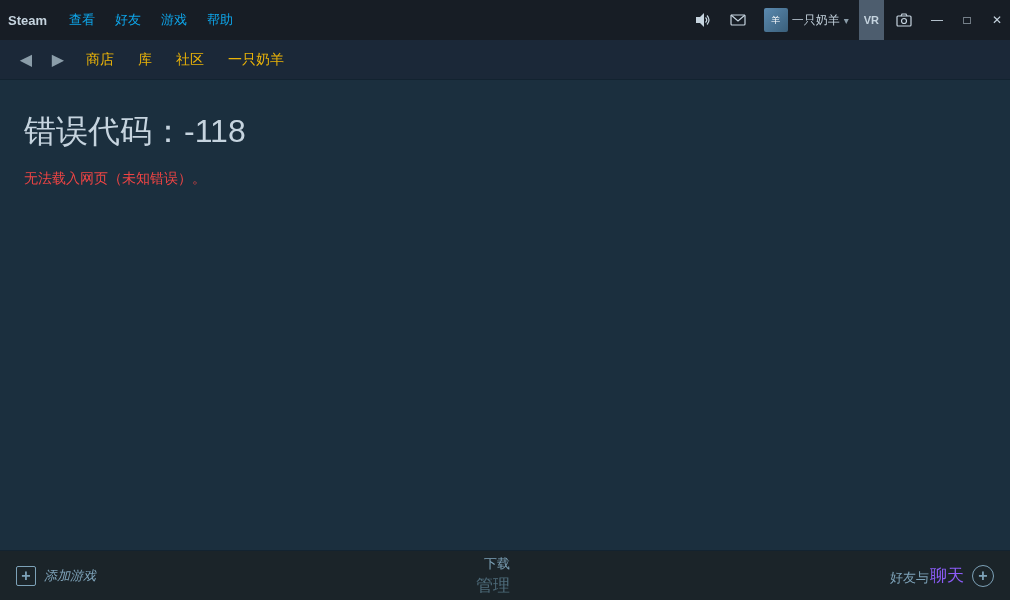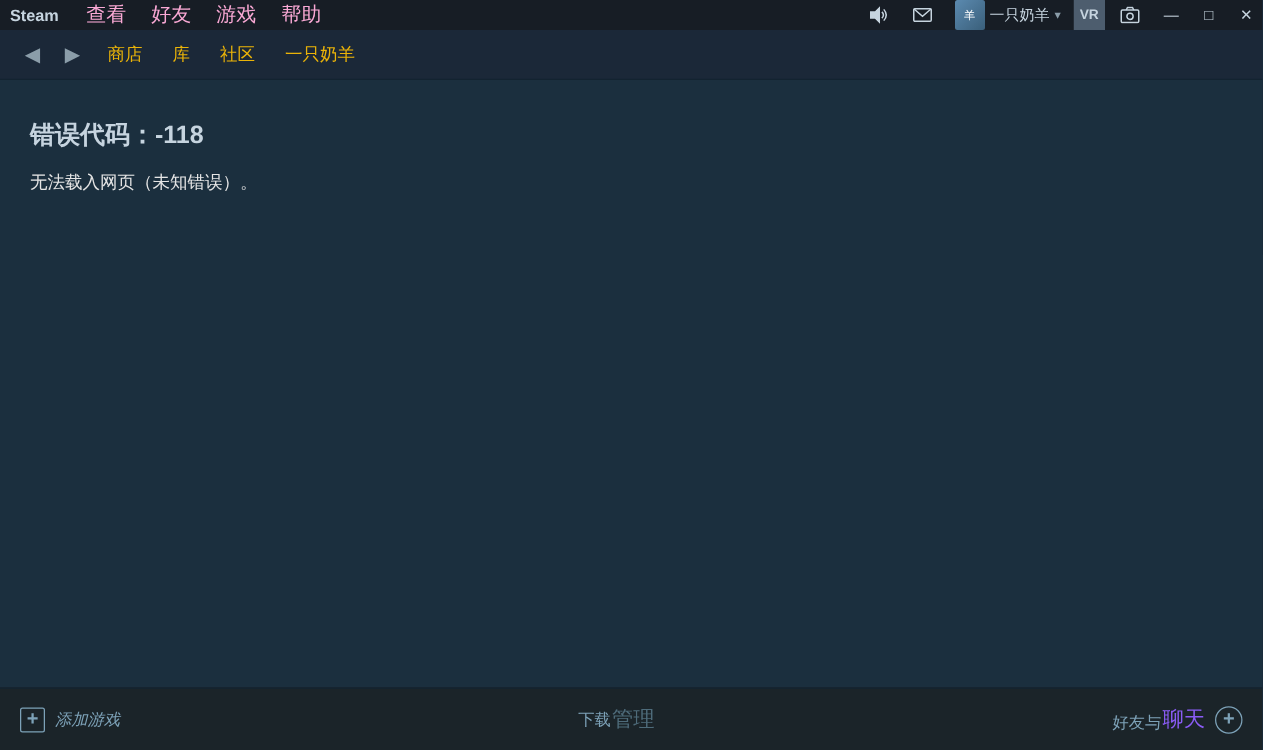--- a/index.html
+++ b/index.html
@@ -10,21 +10,21 @@
       overflow: hidden;
       font-family: "Microsoft YaHei", "SimHei", Arial, sans-serif;
       background: #1b2838;
       color: #c6d4df;
       display: flex;
       flex-direction: column;
     }
 
     
     #titlebar {
-      height: 24px;
+      height: 40px;
       background: #171d25;
       display: flex;
       align-items: center;
       justify-content: space-between;
       flex-shrink: 0;
       padding: 0 0 0 8px;
     }
 
     #titlebar-left {
       display: flex;
@@ -33,22 +33,22 @@
     }
 
     #steam-logo {
       color: #c6d4df;
       font-size: 13px;
       font-weight: bold;
       margin-right: 12px;
     }
 
     .menu-item {
-      color: #f9a8d4;
-      font-size: 16px;
+      color: #0ea5e9;
+      font-size: 13px;
       padding: 0 10px;
       height: 32px;
       display: flex;
       align-items: center;
       cursor: pointer;
     }
 
     #titlebar-right {
       display: flex;
       align-items: center;
@@ -139,29 +139,29 @@
 
     
     #main {
       flex: 1;
       background: #1b2f3e;
       padding: 30px 24px;
       overflow: auto;
     }
 
     #error-title {
-      font-size: 20px;
-      font-weight: bold;
+      font-size: 32px;
+      font-weight: normal;
       color: #c6d4df;
       margin-bottom: 16px;
     }
 
     #error-desc {
       font-size: 14px;
-      color: #e5e5e5;
+      color: #ef4444;
     }
 
     
     #bottombar {
       height: 50px;
       background: #1b2429;
       display: flex;
       align-items: center;
       justify-content: space-between;
       padding: 0 16px;
@@ -190,22 +190,22 @@
     }
 
     .add-label {
       font-size: 13px;
       color: #7da2b8;
       font-style: italic;
     }
 
     .bottom-center {
       display: flex;
-      flex-direction: row;
-      align-items: center;
+      flex-direction: column;
+      align-items: flex-end;
       gap: 1px;
       cursor: pointer;
     }
 
     .bottom-center-main {
       font-size: 13px;
       color: #7da2b8;
     }
 
     .bottom-center-sub {

